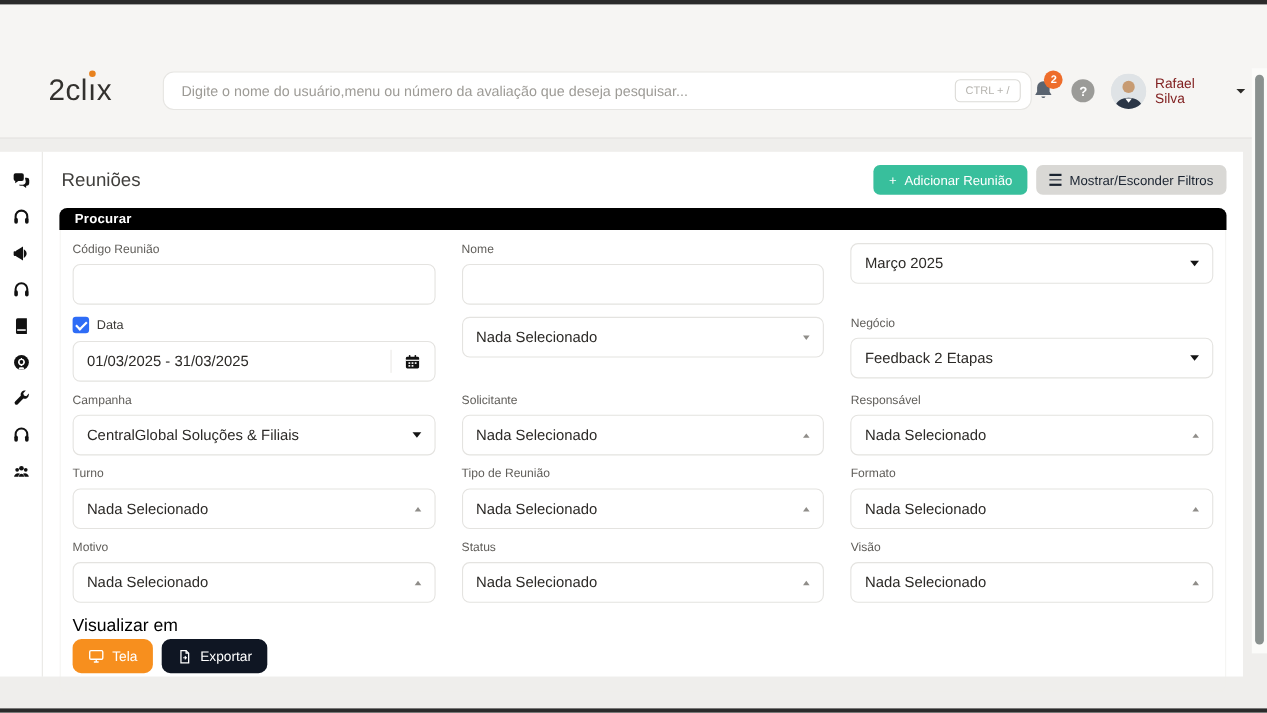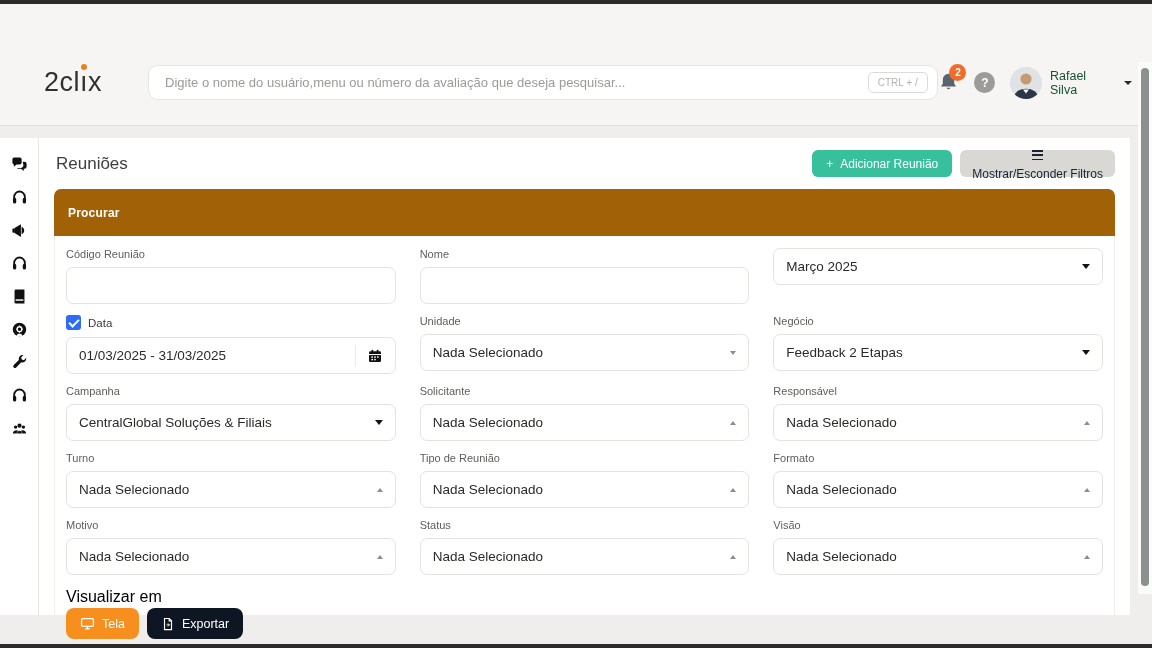--- a/index.html
+++ b/index.html
@@ -23,43 +23,43 @@
   .search input::placeholder { color:#9d9b96; }
   .kbd { border:1px solid #dcdbd7; border-radius:5px; font-size:10px; color:#b5b3ae; padding:4px 9px; white-space:nowrap; }
   .hdr-right { margin-left:auto; display:flex; align-items:center; gap:15px; }
   .bell-wrap { position:relative; width:22px; height:24px; cursor:pointer; }
   .badge { position:absolute; top:-7px; right:-7px; min-width:17px; height:17px; border-radius:50%;
     background:#ee6d2b; color:#fff; font-size:10px; font-weight:bold; display:flex; align-items:center; justify-content:center; }
   .help-circle { width:21px; height:21px; border-radius:50%; background:#9b9b98; color:#fff;
     font-size:12px; font-weight:bold; display:flex; align-items:center; justify-content:center; cursor:pointer; }
   .user { display:flex; align-items:center; gap:8px; cursor:pointer; }
   .avatar { width:32px; height:32px; border-radius:50%; overflow:hidden; background:#e2e5e7; }
-  .user-name { font-size:12.5px; color:#14532d; }
+  .user-name { font-size:12.5px; color:#7f1d1d; }
   .user-caret { width:0; height:0; border-left:4px solid transparent; border-right:4px solid transparent; border-top:4px solid #2c2a27; }
 
   
   .workspace { display:flex; margin-top:12px; height:477px; padding-right:22px; }
   .sidebar { width:39px; background:#fff; border-right:1px solid #e7e6e3; display:flex; flex-direction:column;
     align-items:center; padding-top:10px; }
   .side-btn { width:100%; height:33px; display:flex; align-items:center; justify-content:center; cursor:pointer; }
   .side-btn svg { width:17px; height:17px; }
   .content { flex:1; background:#fff; padding:8px 15px 0 15px; }
 
   .title-row { display:flex; align-items:center; margin:4px 0 12px 2px;justify-content:flex-end; }
   .page-title { font-size:17px; font-weight:500; color:#403f3c; }
   .title-actions { margin-left:auto; display:flex; gap:8px; }
   .btn { border:none; cursor:pointer; display:inline-flex; align-items:center; gap:7px;
     font-family:"Liberation Sans", sans-serif; border-radius:6px; }
   .btn-add { background:#38bf9c; color:#fff; font-size:12px; height:27px; padding:0 14px; }
-  .btn-filters { background:#d9d8d5; color:#1a2330; font-size:12px; height:27px; padding:0 12px;flex-direction:column; }
+  .btn-filters { background:#d9d8d5; color:#1a2330; font-size:12px; height:27px; padding:0 12px; }
   .hamburger { display:inline-flex; flex-direction:column; gap:2.5px; }
   .hamburger i { display:block; width:11px; height:1.8px; background:#1a2330; }
 
   
-  .panel-header { height:47px; background:#a16207; color:#fff; font-size:12px; font-weight:bold;
+  .panel-header { height:20px; background:#000000; color:#fff; font-size:12px; font-weight:bold;
     border-radius:7px 7px 0 0; display:flex; align-items:center; padding-left:14px; letter-spacing:.2px; }
   .panel-body { border:1px solid #efeeeb; border-top:none; border-radius:0 0 7px 7px; padding:12px 11px 16px; }
 
   .grid { display:grid; grid-template-columns:repeat(3, 1fr); column-gap:24px; row-gap:11px; }
   .field label, .field .lbl { display:block; font-size:11px; color:#605e5a; margin-bottom:7px; }
   .control { height:37px; width:100%; border:1px solid #e4e3e0; border-radius:7px; background:#fff;
     font-size:13.5px; color:#2c2a27; padding:0 12px; font-family:"Liberation Sans", sans-serif; }
   input.control { outline:none; }
   .select { display:flex; align-items:center; justify-content:space-between; cursor:pointer; }
   .caret { width:0; height:0; display:inline-block; }
@@ -249,21 +249,20 @@
                     <rect x="10.8" y="12.5" width="2.4" height="2.2"></rect>
                     <rect x="15.1" y="12.5" width="2.4" height="2.2"></rect>
                     <rect x="6.5" y="16.3" width="2.4" height="2.2"></rect>
                     <rect x="10.8" y="16.3" width="2.4" height="2.2"></rect>
                   </g>
               </svg>
             </div>
           </div>
 
           <div class="field">
-            <label>Unidade</label>
             <div class="control select">
               <span>Nada Selecionado</span>
               <span class="caret c-gray-down"></span>
             </div>
           </div>
 
           <div class="field">
             <label>Negócio</label>
             <div class="control select">
               <span>Feedback 2 Etapas</span>

